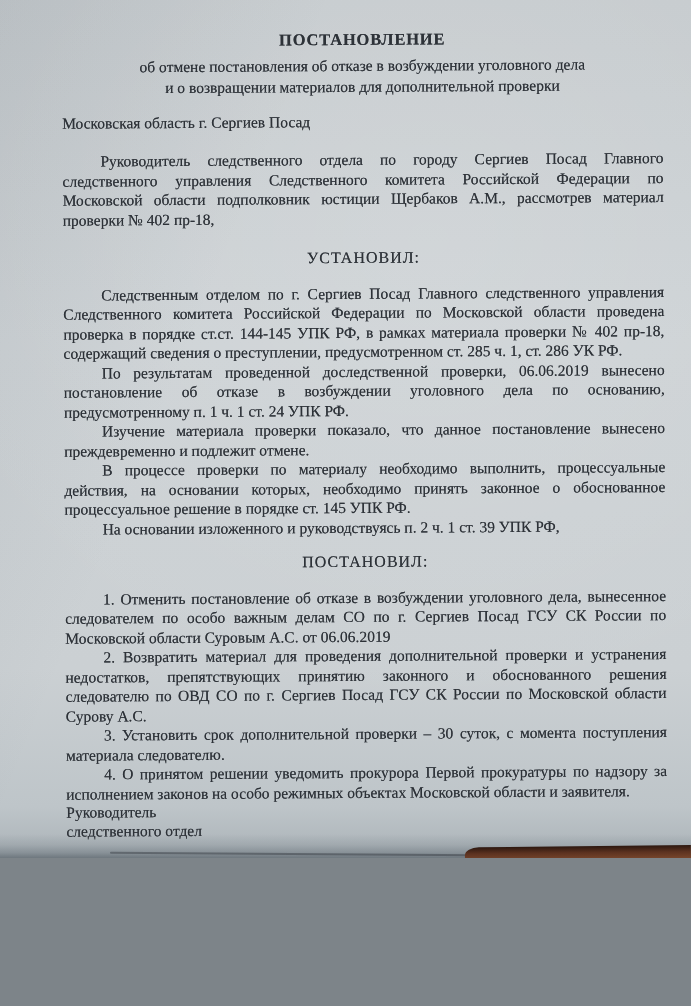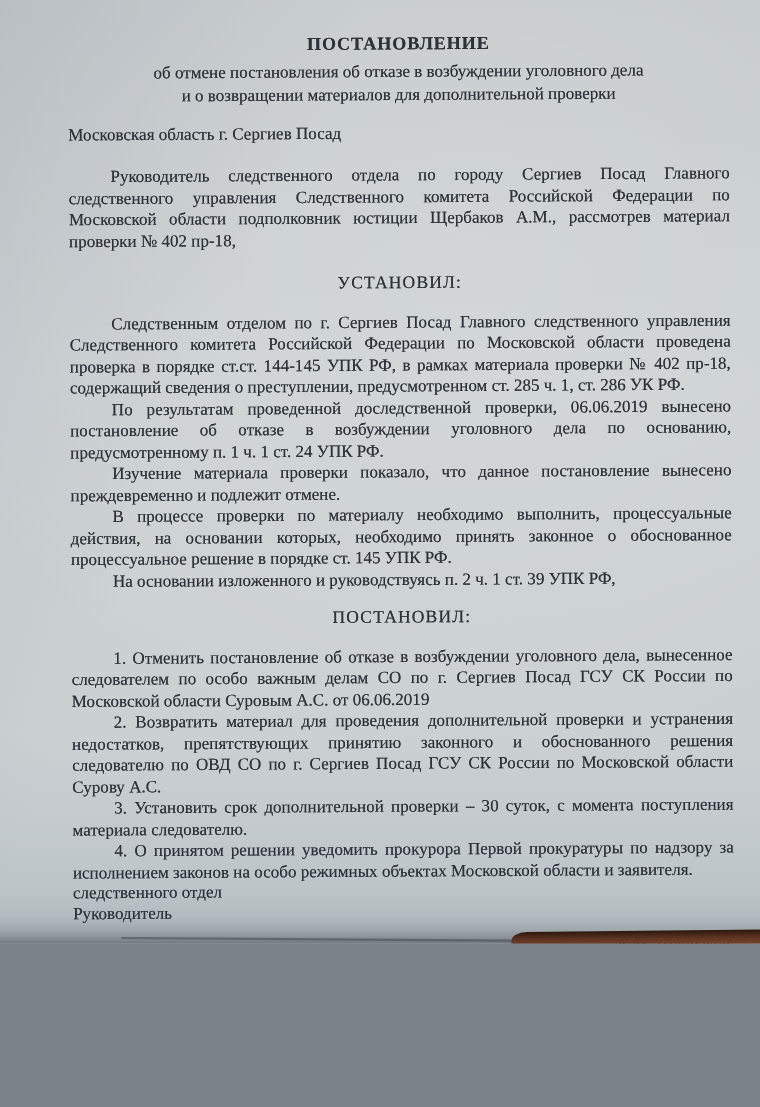--- a/index.html
+++ b/index.html
@@ -136,22 +136,22 @@
 
     <div class="section-heading second">ПОСТАНОВИЛ:</div>
 
     <p class="para">1. Отменить постановление об отказе в возбуждении уголовного дела, вынесенное следователем по особо важным делам СО по г. Сергиев Посад ГСУ СК России по Московской области Суровым А.С. от 06.06.2019</p>
     <p class="para">2. Возвратить материал для проведения дополнительной проверки и устранения недостатков, препятствующих принятию законного и обоснованного решения следователю по ОВД СО по г. Сергиев Посад ГСУ СК России по Московской области Сурову А.С.</p>
     <p class="para">3. Установить срок дополнительной проверки – 30 суток, с момента поступления материала следователю.</p>
     <p class="para">4. О принятом решении уведомить прокурора Первой прокуратуры по надзору за исполнением законов на особо режимных объектах Московской области и заявителя.</p>
 
     <div class="sig-row">
       <div class="sig-left">
+        <div>Руководитель</div>
         <div>следственного отдел</div>
-        <div>Руководитель</div>
         <div class="sig-rank">подполковник юстиции</div>
       </div>
       <div class="sig-name">А.М. Щербаков</div>
     </div>
   </div>
 
   <svg class="signature-svg" viewBox="0 0 160 158" xmlns="http://www.w3.org/2000/svg">
     <g fill="none" stroke="#2a2e34" stroke-width="2.1" stroke-linecap="round" stroke-linejoin="round" opacity="0.9">
       <path d="M 84 36 C 75 24, 58 21, 47 29 C 33 40, 20 60, 20 84 C 20 110, 27 134, 39 146 C 42 150, 46 153, 50 155"></path>
       <path d="M 61 83 L 61 52 C 61 46, 64 43, 67 47 L 71 60 C 72 62.5, 73.5 62.5, 74.5 60 L 78 46 C 80 42, 84 43, 84.3 48 L 86 78 C 87 89, 90 97, 94 95 C 96.5 93.8, 98 89, 98 86"></path>

